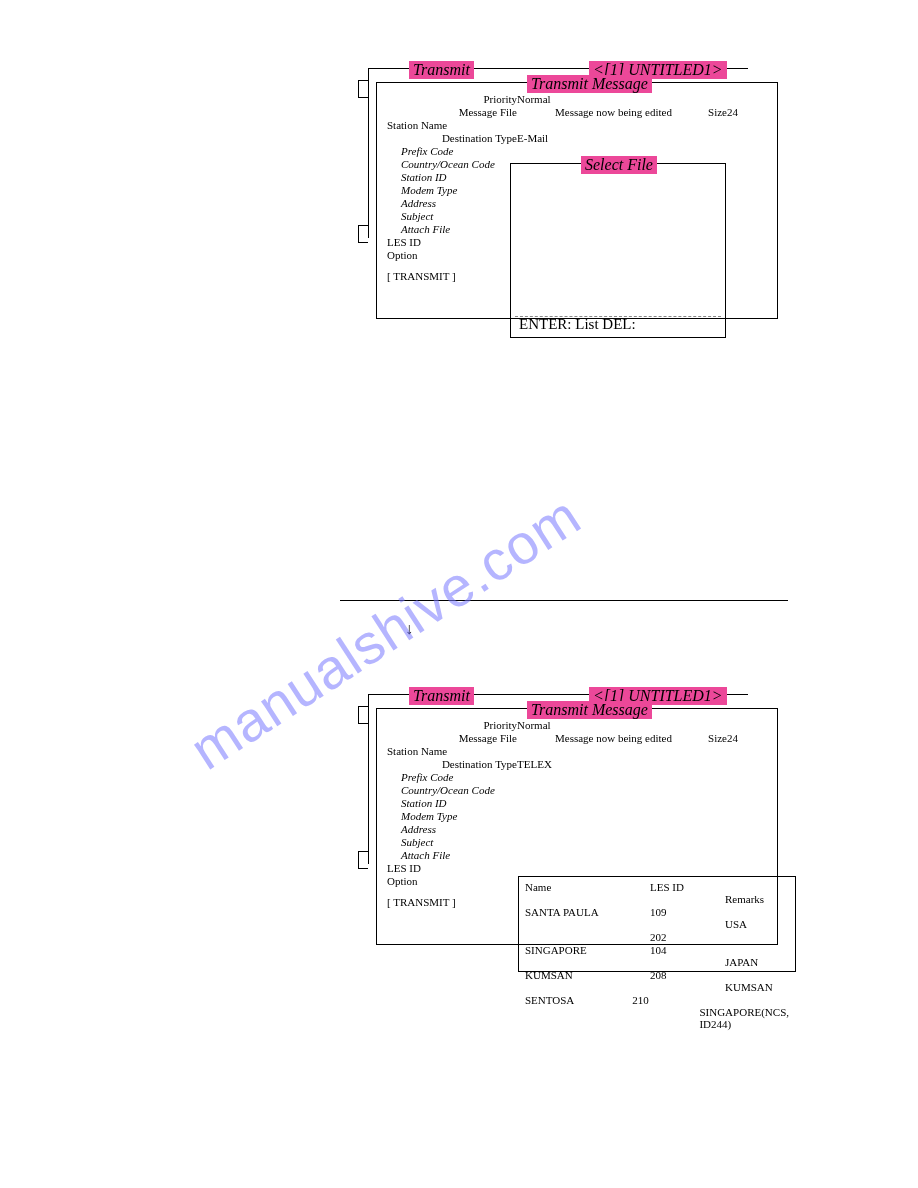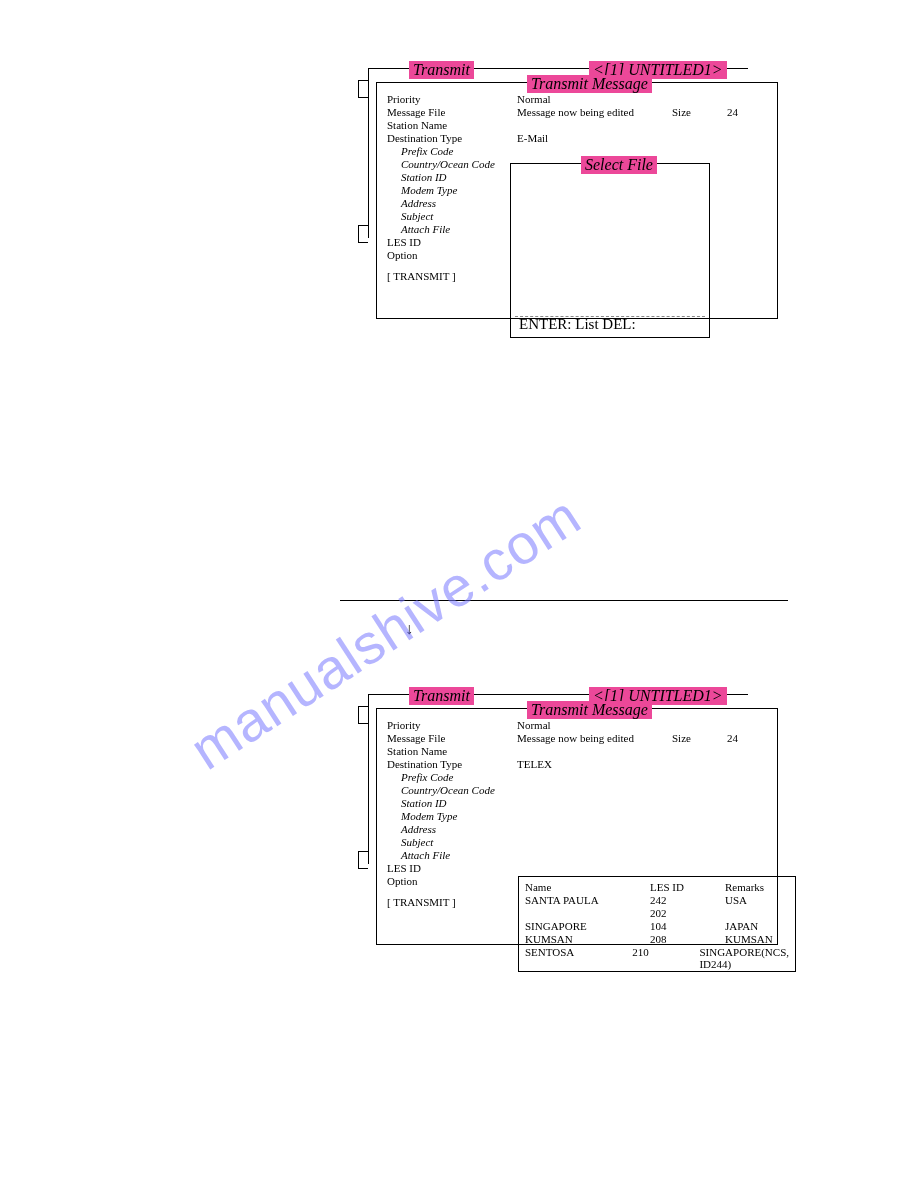--- a/index.html
+++ b/index.html
@@ -22,20 +22,21 @@
       background: #ec4899;
       padding: 0 4px;
       font-size: 16px;
       white-space: nowrap;
       font-style: italic;
     }
     .field-row {
       display: flex;
       margin-bottom: 1px;
       font-size: 11px;
+      text-align: right;
     }
     .field-label {
       flex-shrink: 0;
     }
     .indent { padding-left: 14px; font-style: italic; }
     .dashed-line {
       border-top: 1px dashed #888;
     }
     .watermark {
       position: absolute;
@@ -44,21 +45,21 @@
       font-weight: 400;
       font-family: Arial, sans-serif;
       transform-origin: center;
       pointer-events: none;
       z-index: 100;
       letter-spacing: 1px;
     }
     .table-row { display: flex; font-size: 11px; margin-bottom: 1px; gap: 35px; }
     .col-name { width: 90px; }
     .col-les { width: 40px; }
-    .col-rem { flex: 1; }
+    .col-rem { flex: 1; margin-top: 12px; }
   </style>
 </head>
 <body>
 
 <div class="watermark" style="left:160px; top:600px; transform: rotate(-33deg);">manualshive.com</div>
 
 <div class="panel" style="left:368px; top:68px; width:380px; height:170px; border-right:none; border-bottom:none;">
   <span class="panel-title" style="left:40px; top:-8px;">Transmit</span>
   <span class="panel-title" style="left:220px; top:-8px;">&lt;[1] UNTITLED1&gt;</span>
 </div>
@@ -113,21 +114,21 @@
     <div class="field-row">
         <span>Option</span>
       </div>
     <div style="height:8px;"></div>
     <div class="field-row">
         <span>[  TRANSMIT  ]</span>
       </div>
   </div>
 </div>
 
-<div class="panel" style="left:510px; top:163px; width:200px; height:175px;">
+<div class="panel" style="left:510px; top:163px; width:216px; height:175px;">
   <span class="panel-title" style="left:70px; top:-8px;">Select File</span>
   <div class="dashed-line" style="position:absolute; bottom:20px; left:4px; right:4px;"></div>
   <div style="position:absolute; bottom:4px; left:8px; font-size:15px;">ENTER: List   DEL:</div>
 </div>
 
 <div style="position:absolute; left:340px; top:600px; width:448px; border-top:1px solid #000;"></div>
 
 <div style="position:absolute; left:405px; top:620px; font-size:16px;">↓</div>
 
 <div class="panel" style="left:368px; top:694px; width:380px; height:170px; border-right:none; border-bottom:none;">
@@ -192,21 +193,21 @@
 </div>
 
 <div class="panel" style="left:518px; top:876px; width:278px; height:96px; padding:4px 6px;">
   <div class="table-row">
     <span class="col-name">Name</span>
     <span class="col-les">LES ID</span>
     <span class="col-rem">Remarks</span>
   </div>
   <div class="table-row">
     <span class="col-name">SANTA PAULA</span>
-    <span class="col-les">242</span>
+    <span class="col-les">109</span>
     <span class="col-rem">USA</span>
   </div>
   <div class="table-row">
     <span class="col-name"></span>
     <span class="col-les">202</span>
     <span class="col-rem"></span>
   </div>
   <div class="table-row">
     <span class="col-name">SINGAPORE</span>
     <span class="col-les">104</span>

